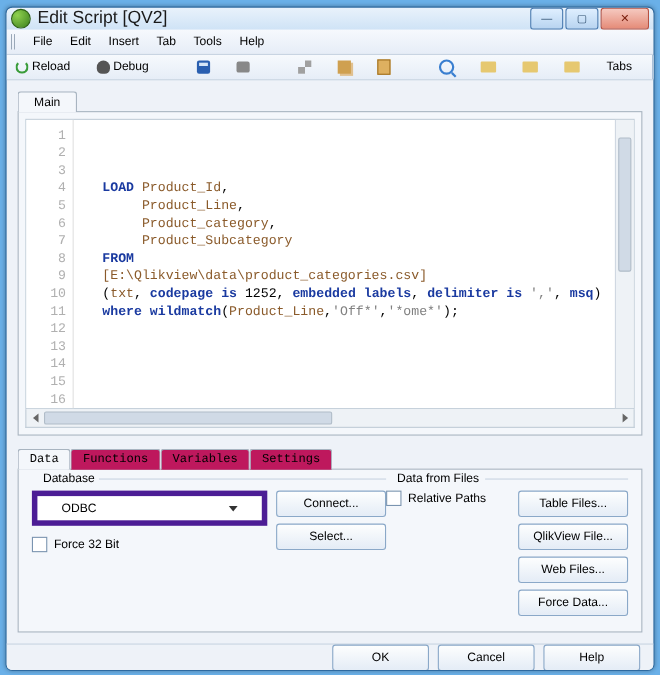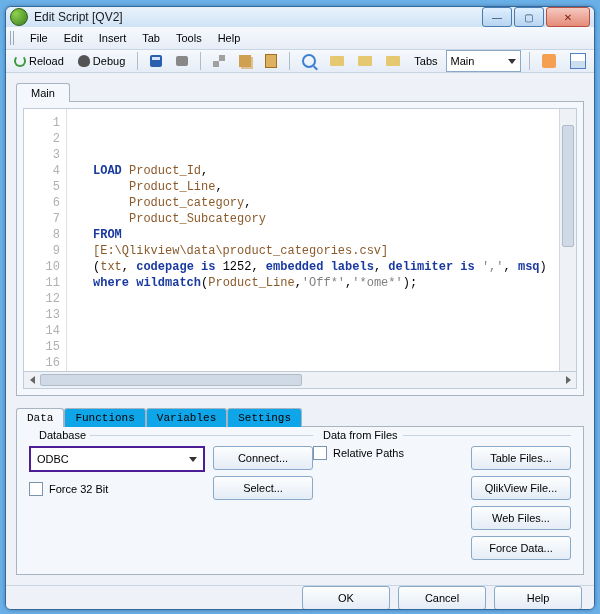--- a/index.html
+++ b/index.html
@@ -1,29 +1,29 @@
 <!DOCTYPE html>
 <html><head>
 <meta charset="utf-8">
 <style>
   html,body{margin:0;padding:0;font-family:"Segoe UI",Tahoma,sans-serif;font-size:11px;color:#000;background:#6ab0e8;}
   .window{width:588px;height:602px;margin:6px auto;background:#eef2f8;border:1px solid #2e6aa0;border-radius:6px;box-shadow:0 0 4px rgba(0,0,0,.3);display:flex;flex-direction:column;overflow:hidden;}
   
   .titlebar{height:28px;background:linear-gradient(#e9f2fb,#cfe3f6);display:flex;align-items:center;padding:0 4px;border-top-left-radius:6px;border-top-right-radius:6px;}
   .appicon{width:16px;height:16px;border-radius:50%;background:radial-gradient(circle at 30% 30%,#8fd14f,#3a7f1d);border:1px solid #2d6015;margin-right:6px;}
-  .title{font-size:12px;color:#1a1a1a;flex:1;}
+  .title{font-size:16px;color:#1a1a1a;flex:1;}
   .winbtns{display:flex;gap:2px;}
   .winbtn{width:28px;height:18px;border:1px solid #4a7bb0;border-radius:3px;background:linear-gradient(#dfefff,#b8d4f0);display:flex;align-items:center;justify-content:center;font-size:10px;color:#2a4a6a;}
   .winbtn.close{width:42px;background:linear-gradient(#f5c9c0,#e58b78);border-color:#b85040;color:#7a2010;}
   
   .menubar{height:22px;background:linear-gradient(#f6f9fd,#e6edf7);display:flex;align-items:center;padding:0 4px;border-bottom:1px solid #c8d4e2;}
   .grip{width:6px;height:14px;background:repeating-linear-gradient(90deg,#9aa8b8 0 1px,transparent 1px 3px);margin-right:6px;}
   .menuitem{padding:14px 8px;cursor:default;}
   
-  .toolbar{height:28px;background:linear-gradient(#f6f9fd,#e6edf7);display:flex;align-items:center;padding:0 4px;border-bottom:1px solid #c8d4e2;gap:6px;}
+  .toolbar{height:28px;background:linear-gradient(#f6f9fd,#e6edf7);display:flex;align-items:center;padding:0 4px;border-bottom:1px solid #c8d4e2;gap:16px;}
   .tbtn{display:flex;align-items:center;gap:3px;padding:2px 4px;border-radius:2px;}
   .ticon{width:16px;height:16px;display:inline-block;}
   .ico-reload{border:2px solid #3a9c3a;border-radius:50%;border-top-color:transparent;width:12px;height:12px;box-sizing:border-box;}
   .ico-bug{width:12px;height:12px;background:#555;border-radius:50% 50% 40% 40%;position:relative;}
   .sep{width:1px;height:18px;background:#b0bcc8;margin:0 2px;}
   .ico-save{width:12px;height:12px;background:#2a5fb0;border-radius:2px;position:relative;}
   .ico-save::after{content:"";position:absolute;top:2px;left:2px;right:2px;height:3px;background:#d6e6f8;}
   .ico-print{width:12px;height:10px;background:#888;border-radius:2px;}
   .ico-cut{width:12px;height:12px;background:conic-gradient(#a0a0a0 0 25%,transparent 0 50%,#a0a0a0 0 75%,transparent 0);}
   .ico-copy{width:12px;height:12px;background:#cfa050;box-shadow:2px 2px 0 #e0c090;}
@@ -51,27 +51,27 @@
   .vscroll{width:16px;background:#eef2f6;border-left:1px solid #d0d8e2;position:relative;}
   .vscroll .thumb{position:absolute;left:2px;right:2px;top:16px;height:120px;background:#d0dae6;border:1px solid #b0bcc8;border-radius:2px;}
   .hscroll{height:16px;background:#eef2f6;border:1px solid #c0ccd8;border-top:none;position:relative;}
   .hscroll .thumb{position:absolute;top:2px;bottom:2px;left:16px;width:260px;background:#d0dae6;border:1px solid #b0bcc8;border-radius:2px;}
   .hscroll .arrow{position:absolute;top:0;bottom:0;width:16px;display:flex;align-items:center;justify-content:center;}
   .arrL{left:0;} .arrR{right:0;}
   .tri-l{width:0;height:0;border-top:4px solid transparent;border-bottom:4px solid transparent;border-right:5px solid #666;}
   .tri-r{width:0;height:0;border-top:4px solid transparent;border-bottom:4px solid transparent;border-left:5px solid #666;}
   
   .bottomtabs{display:flex;height:22px;align-items:flex-end;font-family:Liberation Mono, monospace;}
-  .btab{padding:3px 10px;border:1px solid #a8b4c0;border-bottom:none;background:#0ea5e9;border-radius:3px 3px 0 0;position:relative;top:1px;}
+  .btab{padding:3px 10px;border:1px solid #a8b4c0;border-bottom:none;background:#be185d;border-radius:3px 3px 0 0;position:relative;top:1px;}
   .btab.active{background:#f4f7fb;z-index:2;}
   .bpanel{border:1px solid #a8b4c0;background:#f4f7fb;padding:10px 12px 14px;display:flex;}
   .group{flex:1;position:relative;}
   .group-title{position:absolute;top:-8px;left:6px;padding:0 4px;background:#f4f7fb;font-size:11px;}
   .group-line{height:1px;background:#c8d4e2;margin-top:-2px;margin-bottom:10px;margin-left:60px;}
-  .combo{display:flex;align-items:center;justify-content:space-between;border:2px solid #4c1d95;background:#fff;height:22px;padding:0 6px;width:160px;}
+  .combo{display:flex;align-items:center;justify-content:space-between;border:5px solid #4c1d95;background:#fff;height:22px;padding:0 22px;width:160px;}
   .chk{display:flex;align-items:center;gap:6px;margin-top:10px;}
   .chkbox{width:12px;height:12px;border:1px solid #7a94b0;background:#fff;}
   .btn{height:22px;min-width:82px;border:1px solid #8aa8c8;background:linear-gradient(#fdfefe,#e4ecf6);border-radius:3px;display:flex;align-items:center;justify-content:center;padding:0 8px;}
   .btncol{display:flex;flex-direction:column;gap:6px;align-items:flex-end;}
   .row{display:flex;gap:8px;align-items:flex-start;}
   
   .footer{height:36px;border-top:1px solid #c8d4e2;display:flex;align-items:center;justify-content:flex-end;gap:8px;padding:0 12px;background:#eef2f8;}
   .footer .btn{min-width:70px;}
 </style>
 </head>

